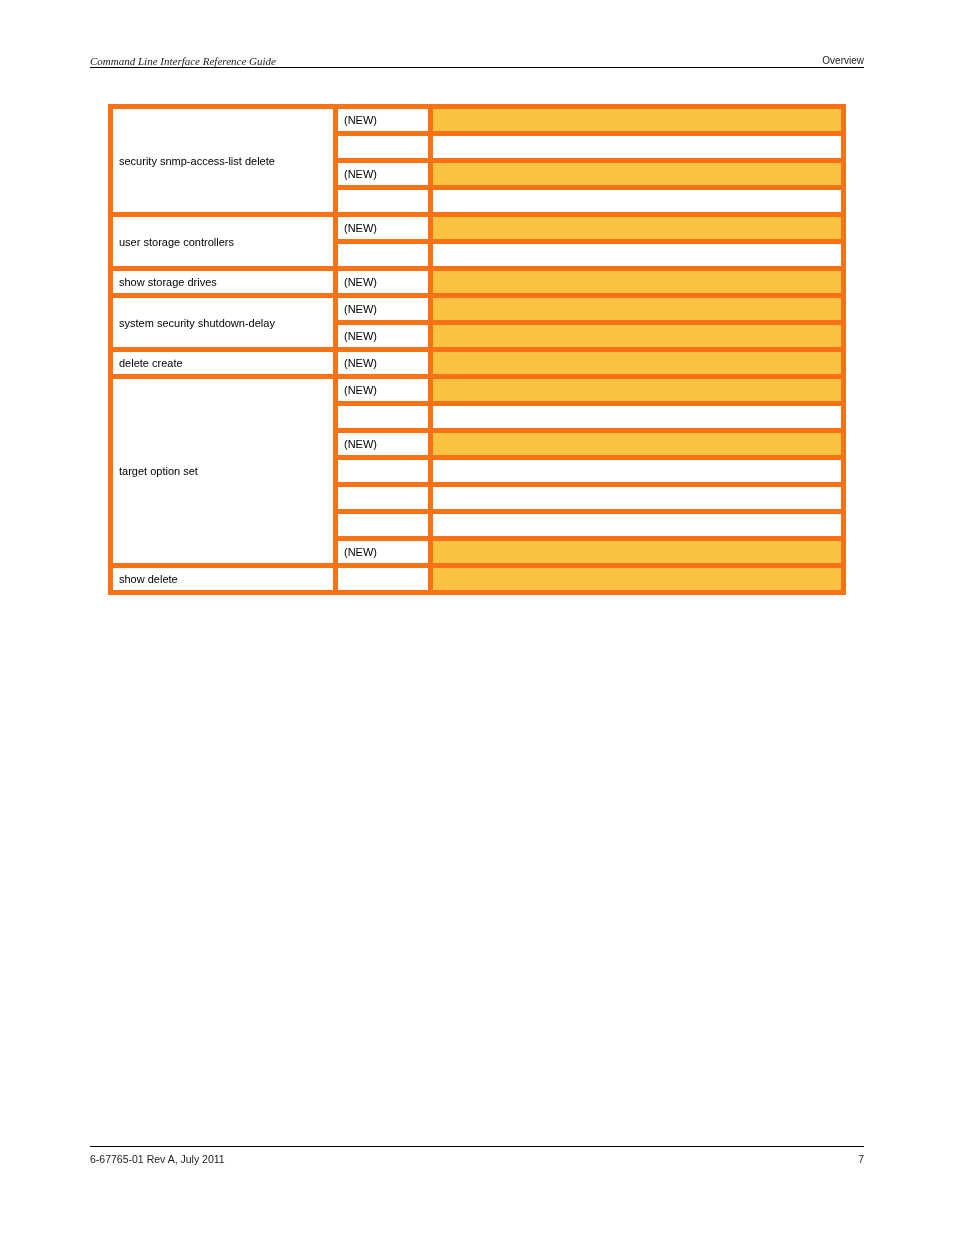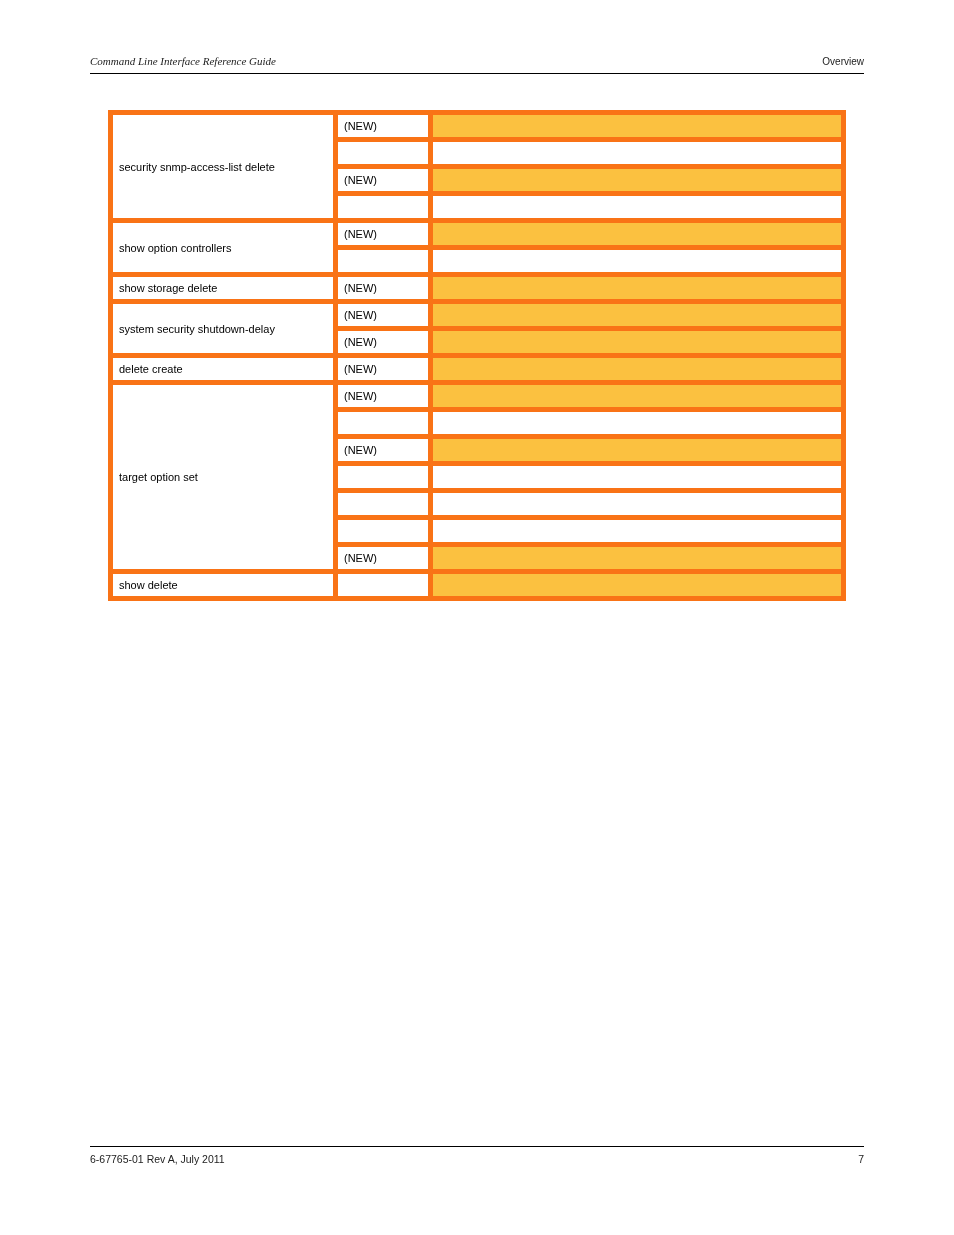--- a/index.html
+++ b/index.html
@@ -11,23 +11,22 @@
     background: #fff;
   }
   .page {
     padding: 55px 90px 0 90px;
     position: relative;
     height: 100%;
   }
   .header-row {
     display: flex;
     justify-content: space-between;
-    align-items: center;
+    align-items: flex-start;
     border-bottom: 1.5px solid #000;
-    padding-bottom: 6px;
     margin-bottom: 2px;
   }
   .header-left {
     font-size: 11px;
     font-style: italic;
     font-family: "Times New Roman", serif;
     color: #222;
   }
   .header-right {
     font-size: 10px;
@@ -97,31 +96,31 @@
         <tr>
           <td class="col-sub">(NEW)</td>
           <td class="col-desc shaded"></td>
         </tr>
         <tr>
           <td class="col-sub"></td>
           <td class="col-desc"></td>
         </tr>
 
         <tr>
-          <td class="col-cmd" rowspan="2">show option controllers</td>
+          <td class="col-cmd" rowspan="2">user storage controllers</td>
           <td class="col-sub">(NEW)</td>
           <td class="col-desc shaded"></td>
         </tr>
         <tr>
           <td class="col-sub"></td>
           <td class="col-desc"></td>
         </tr>
 
         <tr>
-          <td class="col-cmd">show storage delete</td>
+          <td class="col-cmd">show storage drives</td>
           <td class="col-sub">(NEW)</td>
           <td class="col-desc shaded"></td>
         </tr>
 
         <tr>
           <td class="col-cmd" rowspan="2">system security shutdown-delay</td>
           <td class="col-sub">(NEW)</td>
           <td class="col-desc shaded"></td>
         </tr>
         <tr>

